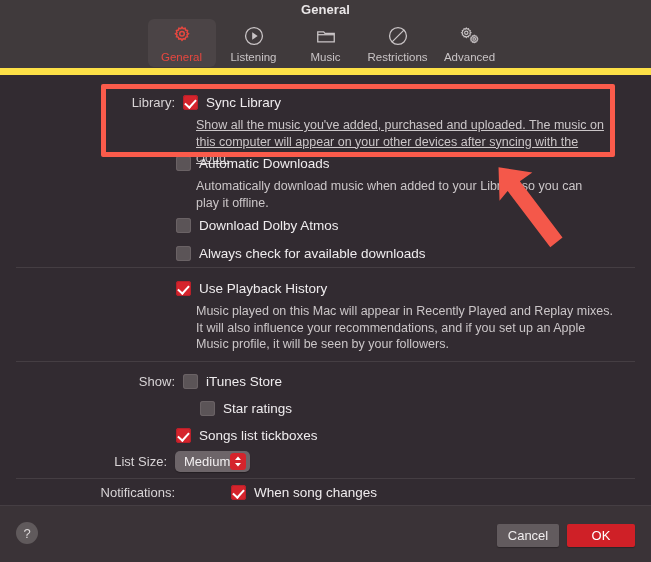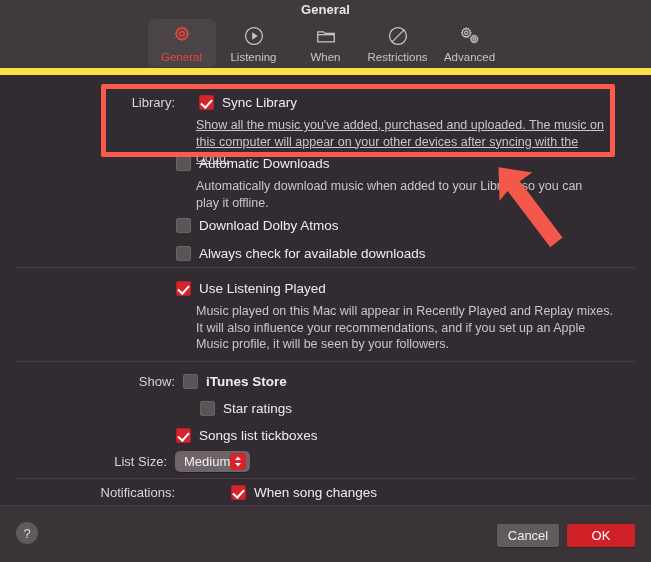--- a/index.html
+++ b/index.html
@@ -262,21 +262,21 @@
         <span class="tlabel">Listening</span>
       </div>
 
       <div class="tab">
         <span class="ticon">
           <svg width="22" height="22" viewBox="0 0 24 24" fill="none" stroke="#c9c4c6" stroke-width="1.4">
             <path d="M3 7.5h6.5l1.4 1.6H21v9.4H3z"></path>
             <path d="M3 10.6h18"></path>
           </svg>
         </span>
-        <span class="tlabel">When</span>
+        <span class="tlabel">Music</span>
       </div>
 
       <div class="tab">
         <span class="ticon">
           <svg width="22" height="22" viewBox="0 0 24 24" fill="none" stroke="#c9c4c6" stroke-width="1.4">
             <circle cx="12" cy="12" r="9.2"></circle>
             <path d="M5.6 18.4L18.4 5.6"></path>
           </svg>
         </span>
         <span class="tlabel">Restrictions</span>
@@ -294,21 +294,21 @@
         <span class="tlabel">Advanced</span>
       </div>
 
     </div>
   </div>
 
   <div id="content">
 
     <div class="row" style="left:0px; top:20px;">
       <div class="lbl" style="width:175px;">Library:</div>
-      <div class="cbrow" style="margin-left:24px;">
+      <div class="cbrow" style="margin-left:8px;">
         <span class="cb on"></span>
         <span class="cbtext">Sync Library</span>
       </div>
     </div>
     <div class="desc" style="position:absolute; left:196px; top:42px; width:412px;text-decoration:underline;">Show all the music you've added, purchased and uploaded. The music on this computer will appear on your other devices after syncing with the cloud.</div>
 
     <div class="cbrow" style="position:absolute; left:176px; top:81px;">
       <span class="cb off"></span>
       <span class="cbtext">Automatic Downloads</span>
     </div>
@@ -321,29 +321,29 @@
 
     <div class="cbrow" style="position:absolute; left:176px; top:171px;">
       <span class="cb off"></span>
       <span class="cbtext">Always check for available downloads</span>
     </div>
 
     <div class="divider" style="top:192px;"></div>
 
     <div class="cbrow" style="position:absolute; left:176px; top:206px;">
       <span class="cb on"></span>
-      <span class="cbtext">Use Listening Played</span>
+      <span class="cbtext">Use Playback History</span>
     </div>
     <div class="desc" style="position:absolute; left:196px; top:228px; width:420px;">Music played on this Mac will appear in Recently Played and Replay mixes. It will also influence your recommendations, and if you set up an Apple Music profile, it will be seen by your followers.</div>
 
     <div class="divider" style="top:286px;"></div>
 
     <div class="row" style="left:0px; top:299px;">
       <div class="lbl" style="width:175px;">Show:</div>
-      <div class="cbrow" style="margin-left:8px;font-weight:bold;">
+      <div class="cbrow" style="margin-left:8px;">
         <span class="cb off"></span>
         <span class="cbtext">iTunes Store</span>
       </div>
     </div>
 
     <div class="cbrow" style="position:absolute; left:176px; top:326px;padding-left:24px;">
       <span class="cb off"></span>
       <span class="cbtext">Star ratings</span>
     </div>
 

